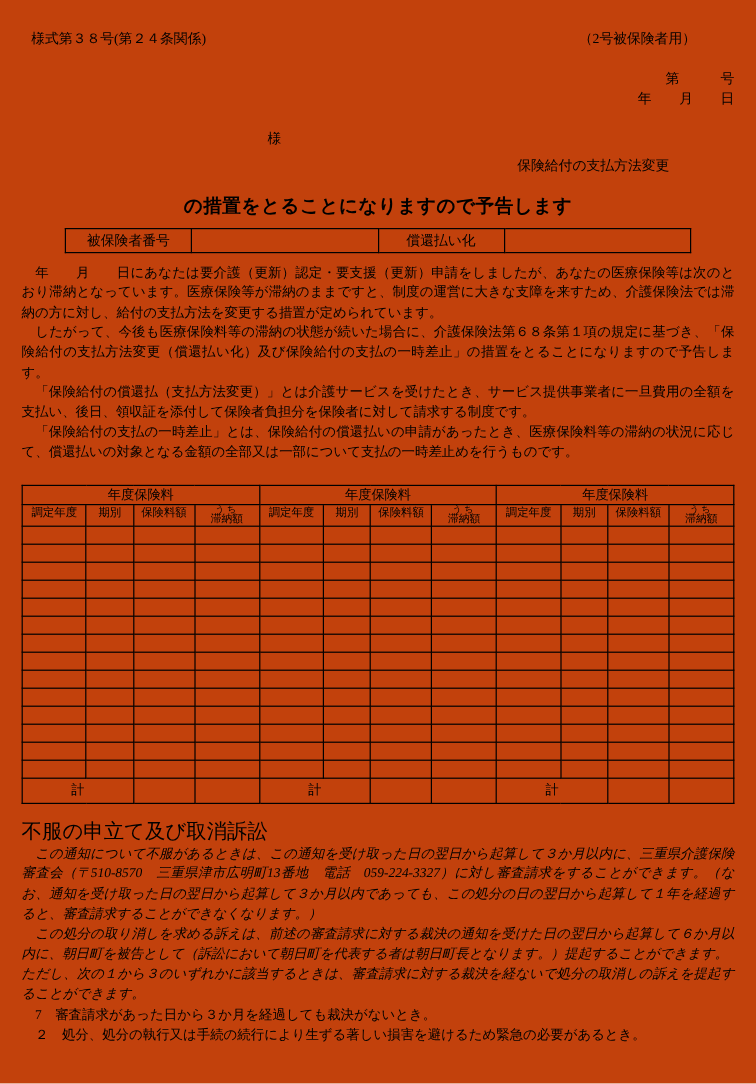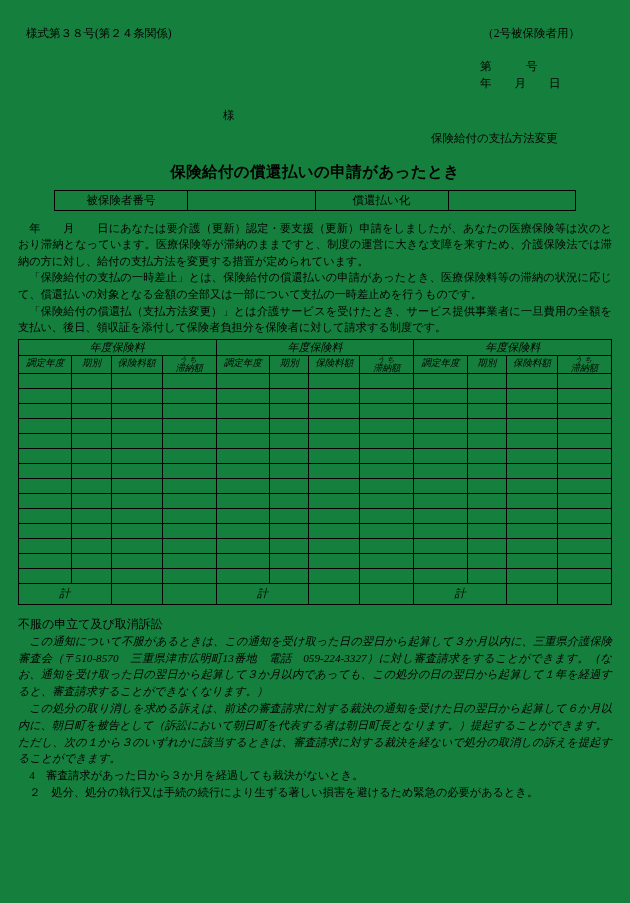--- a/index.html
+++ b/index.html
@@ -8,21 +8,21 @@
     background: #ffffff;
   }
   body {
     font-family: "Liberation Serif", "DejaVu Serif", serif;
     color: #000000;
   }
   .page {
     position: relative;
     width: 630px;
     height: 903px;
-    background: #15803d;
+    background: #c2410c;
     box-sizing: border-box;
     padding: 26px 18px 10px 18px;
     overflow: hidden;
   }
 
   
   .hdr-row {
     display: flex;
     justify-content: space-between;
     align-items: flex-start;
@@ -31,20 +31,21 @@
   }
   .hdr-left { white-space: nowrap; padding-left: 8px; }
   .hdr-right { white-space: nowrap; padding-right: 32px; }
 
   .doc-no {
     margin-top: 18px;
     padding-left: 462px;
     font-size: 11.5px;
     line-height: 1.45;
     white-space: pre;
+    text-align: right;
   }
   .addressee {
     margin-top: 16px;
     padding-left: 205px;
     font-size: 11.5px;
   }
   .issuer {
     margin-top: 8px;
     padding-left: 413px;
     font-size: 11.5px;
@@ -63,21 +64,21 @@
   
   .insured-wrap { margin-top: 7px; padding: 0 36px; }
   table.insured {
     width: 100%;
     border-collapse: collapse;
     font-size: 11.5px;
   }
   table.insured td {
     border: 1px solid #000;
     height: 19px;
-    padding: 0 18px;
+    padding: 0 4px;
   }
   td.lbl { text-align: center; white-space: nowrap; width: 96px; }
   td.val { }
 
   
   .body-text {
     margin-top: 9px;
     font-size: 11.2px;
     line-height: 1.48;
     text-align: justify;
@@ -87,26 +88,25 @@
   .body-text p { margin: 0; }
 
   .section-label {
     margin-top: 9px;
     font-size: 11.2px;
     font-weight: normal;
   }
 
   
   table.arrears {
-    margin-top: 3px;
+    margin-top: 18px;
     width: 100%;
     border-collapse: collapse;
     font-size: 10px;
     table-layout: fixed;
-    font-style: italic;
   }
   table.arrears th,
   table.arrears td {
     border: 1px solid #000;
     text-align: center;
     padding: 0;
   }
   table.arrears th.grp {
     height: 15px;
     font-weight: normal;
@@ -142,21 +142,21 @@
 
   
   .note {
     margin-top: 7px;
     font-size: 11.2px;
     line-height: 1.5;
     white-space: pre-wrap;
   }
   .appeal-head {
     margin-top: 11px;
-    font-size: 12px;
+    font-size: 17px;
   }
   .appeal-body {
     font-size: 11.2px;
     line-height: 1.5;
     text-align: justify;
     text-justify: inter-ideograph;
     font-style: italic;
   }
   .appeal-body p { margin: 0; }
   .appeal-body p.noind { text-indent: 0; }
@@ -178,39 +178,40 @@
     <div class="hdr-left">様式第３８号(第２４条関係)</div>
     <div class="hdr-right">（2号被保険者用）</div>
   </div>
 
   <div class="doc-no"><span>第　　　号</span><br><span>年　　月　　日</span></div>
 
   <div class="addressee">様</div>
 
   <div class="issuer">保険給付の支払方法変更</div>
 
-  <div class="title">保険給付の償還払いの申請があったとき</div>
+  <div class="title">の措置をとることになりますので予告します</div>
 
   <div class="insured-wrap">
     <table class="insured">
       <tbody>
           <tr>
         <td class="lbl">被保険者番号</td>
         <td class="val"></td>
         <td class="lbl">償還払い化</td>
         <td class="val"></td>
       </tr>
     </tbody>
       </table>
   </div>
 
   <div class="body-text">
     <p>　年　　月　　日にあなたは要介護（更新）認定・要支援（更新）申請をしましたが、あなたの医療保険等は次のとおり滞納となっています。医療保険等が滞納のままですと、制度の運営に大きな支障を来すため、介護保険法では滞納の方に対し、給付の支払方法を変更する措置が定められています。</p>
+    <p>　したがって、今後も医療保険料等の滞納の状態が続いた場合に、介護保険法第６８条第１項の規定に基づき、「保険給付の支払方法変更（償還払い化）及び保険給付の支払の一時差止」の措置をとることになりますので予告します。</p>
+    <p>　「保険給付の償還払（支払方法変更）」とは介護サービスを受けたとき、サービス提供事業者に一旦費用の全額を支払い、後日、領収証を添付して保険者負担分を保険者に対して請求する制度です。</p>
     <p>　「保険給付の支払の一時差止」とは、保険給付の償還払いの申請があったとき、医療保険料等の滞納の状況に応じて、償還払いの対象となる金額の全部又は一部について支払の一時差止めを行うものです。</p>
-    <p>　「保険給付の償還払（支払方法変更）」とは介護サービスを受けたとき、サービス提供事業者に一旦費用の全額を支払い、後日、領収証を添付して保険者負担分を保険者に対して請求する制度です。</p>
   </div>
 
 
   <table class="arrears">
     <colgroup>
       <col class="c-year">
         <col class="c-term">
         <col class="c-amt">
         <col class="c-due">
       <col class="c-year">
@@ -468,18 +469,18 @@
   </table>
 
 
   <div class="appeal-head">不服の申立て及び取消訴訟</div>
   <div class="appeal-body">
     <p>　この通知について不服があるときは、この通知を受け取った日の翌日から起算して３か月以内に、三重県介護保険審査会（〒510-8570　三重県津市広明町13番地　電話　059-224-3327）に対し審査請求をすることができます。（なお、通知を受け取った日の翌日から起算して３か月以内であっても、この処分の日の翌日から起算して１年を経過すると、審査請求することができなくなります。）</p>
     <p>　この処分の取り消しを求める訴えは、前述の審査請求に対する裁決の通知を受けた日の翌日から起算して６か月以内に、朝日町を被告として（訴訟において朝日町を代表する者は朝日町長となります。）提起することができます。</p>
     <p class="noind">ただし、次の１から３のいずれかに該当するときは、審査請求に対する裁決を経ないで処分の取消しの訴えを提起することができます。</p>
   </div>
   <ol class="conds">
-    <li>4　審査請求があった日から３か月を経過しても裁決がないとき。</li>
+    <li>7　審査請求があった日から３か月を経過しても裁決がないとき。</li>
     <li>２　処分、処分の執行又は手続の続行により生ずる著しい損害を避けるため緊急の必要があるとき。</li>
 
   </ol>
 
 </div>
 
 </body></html>

